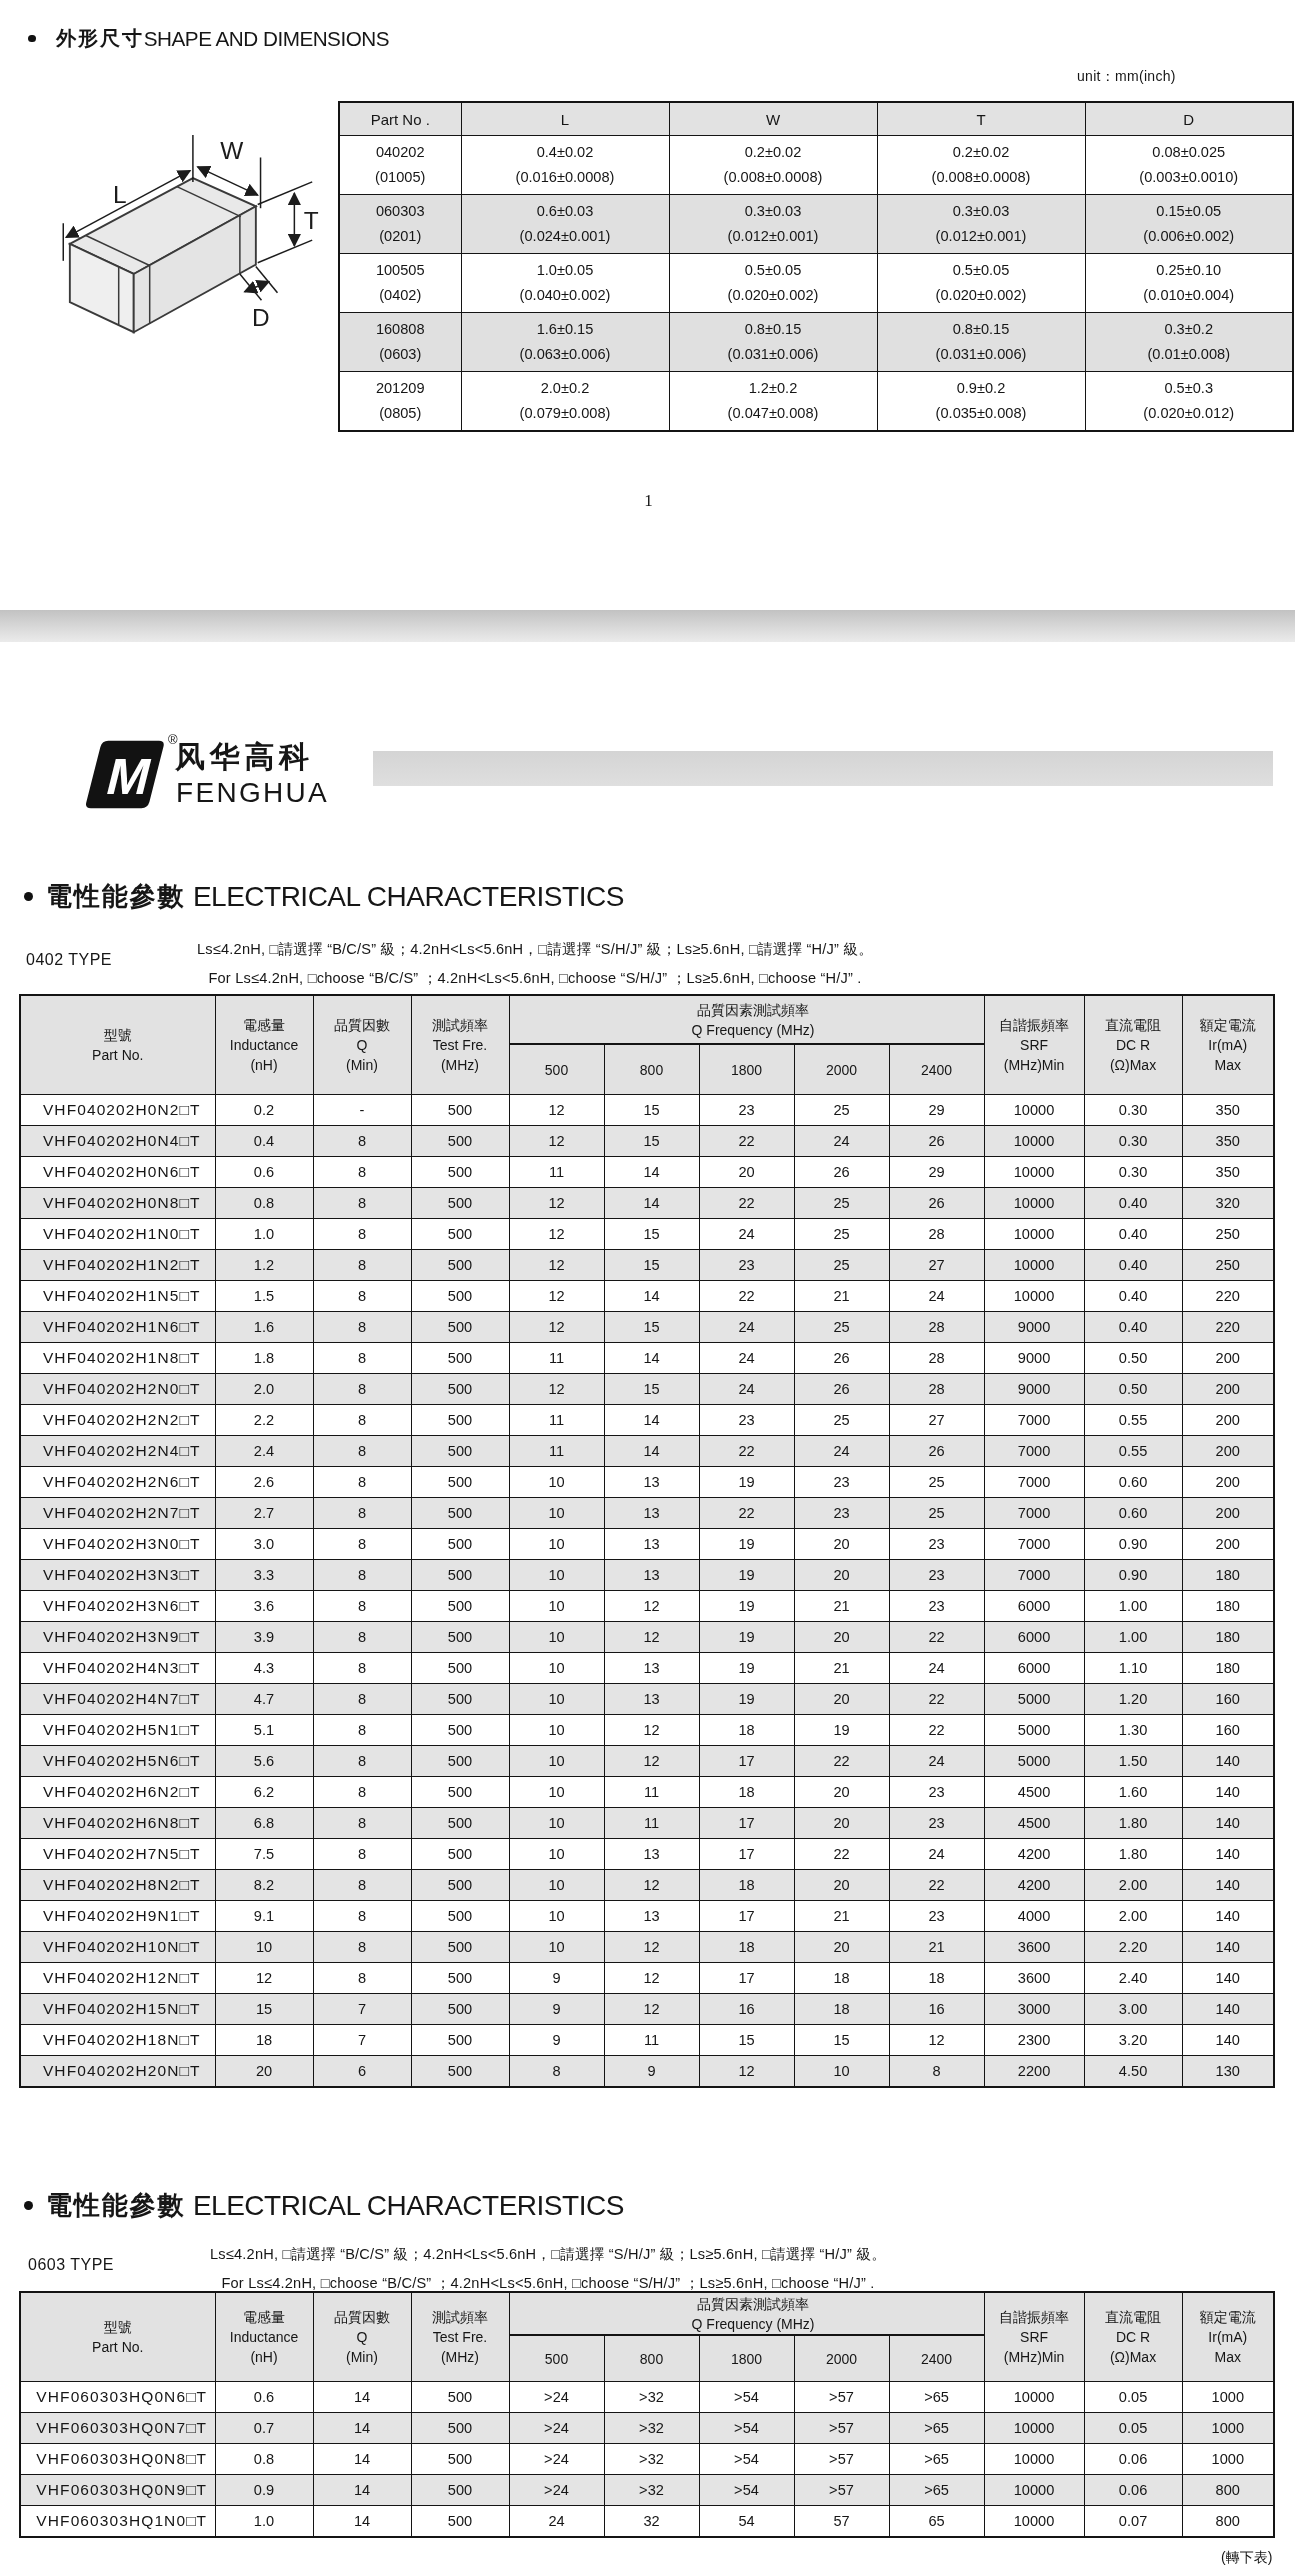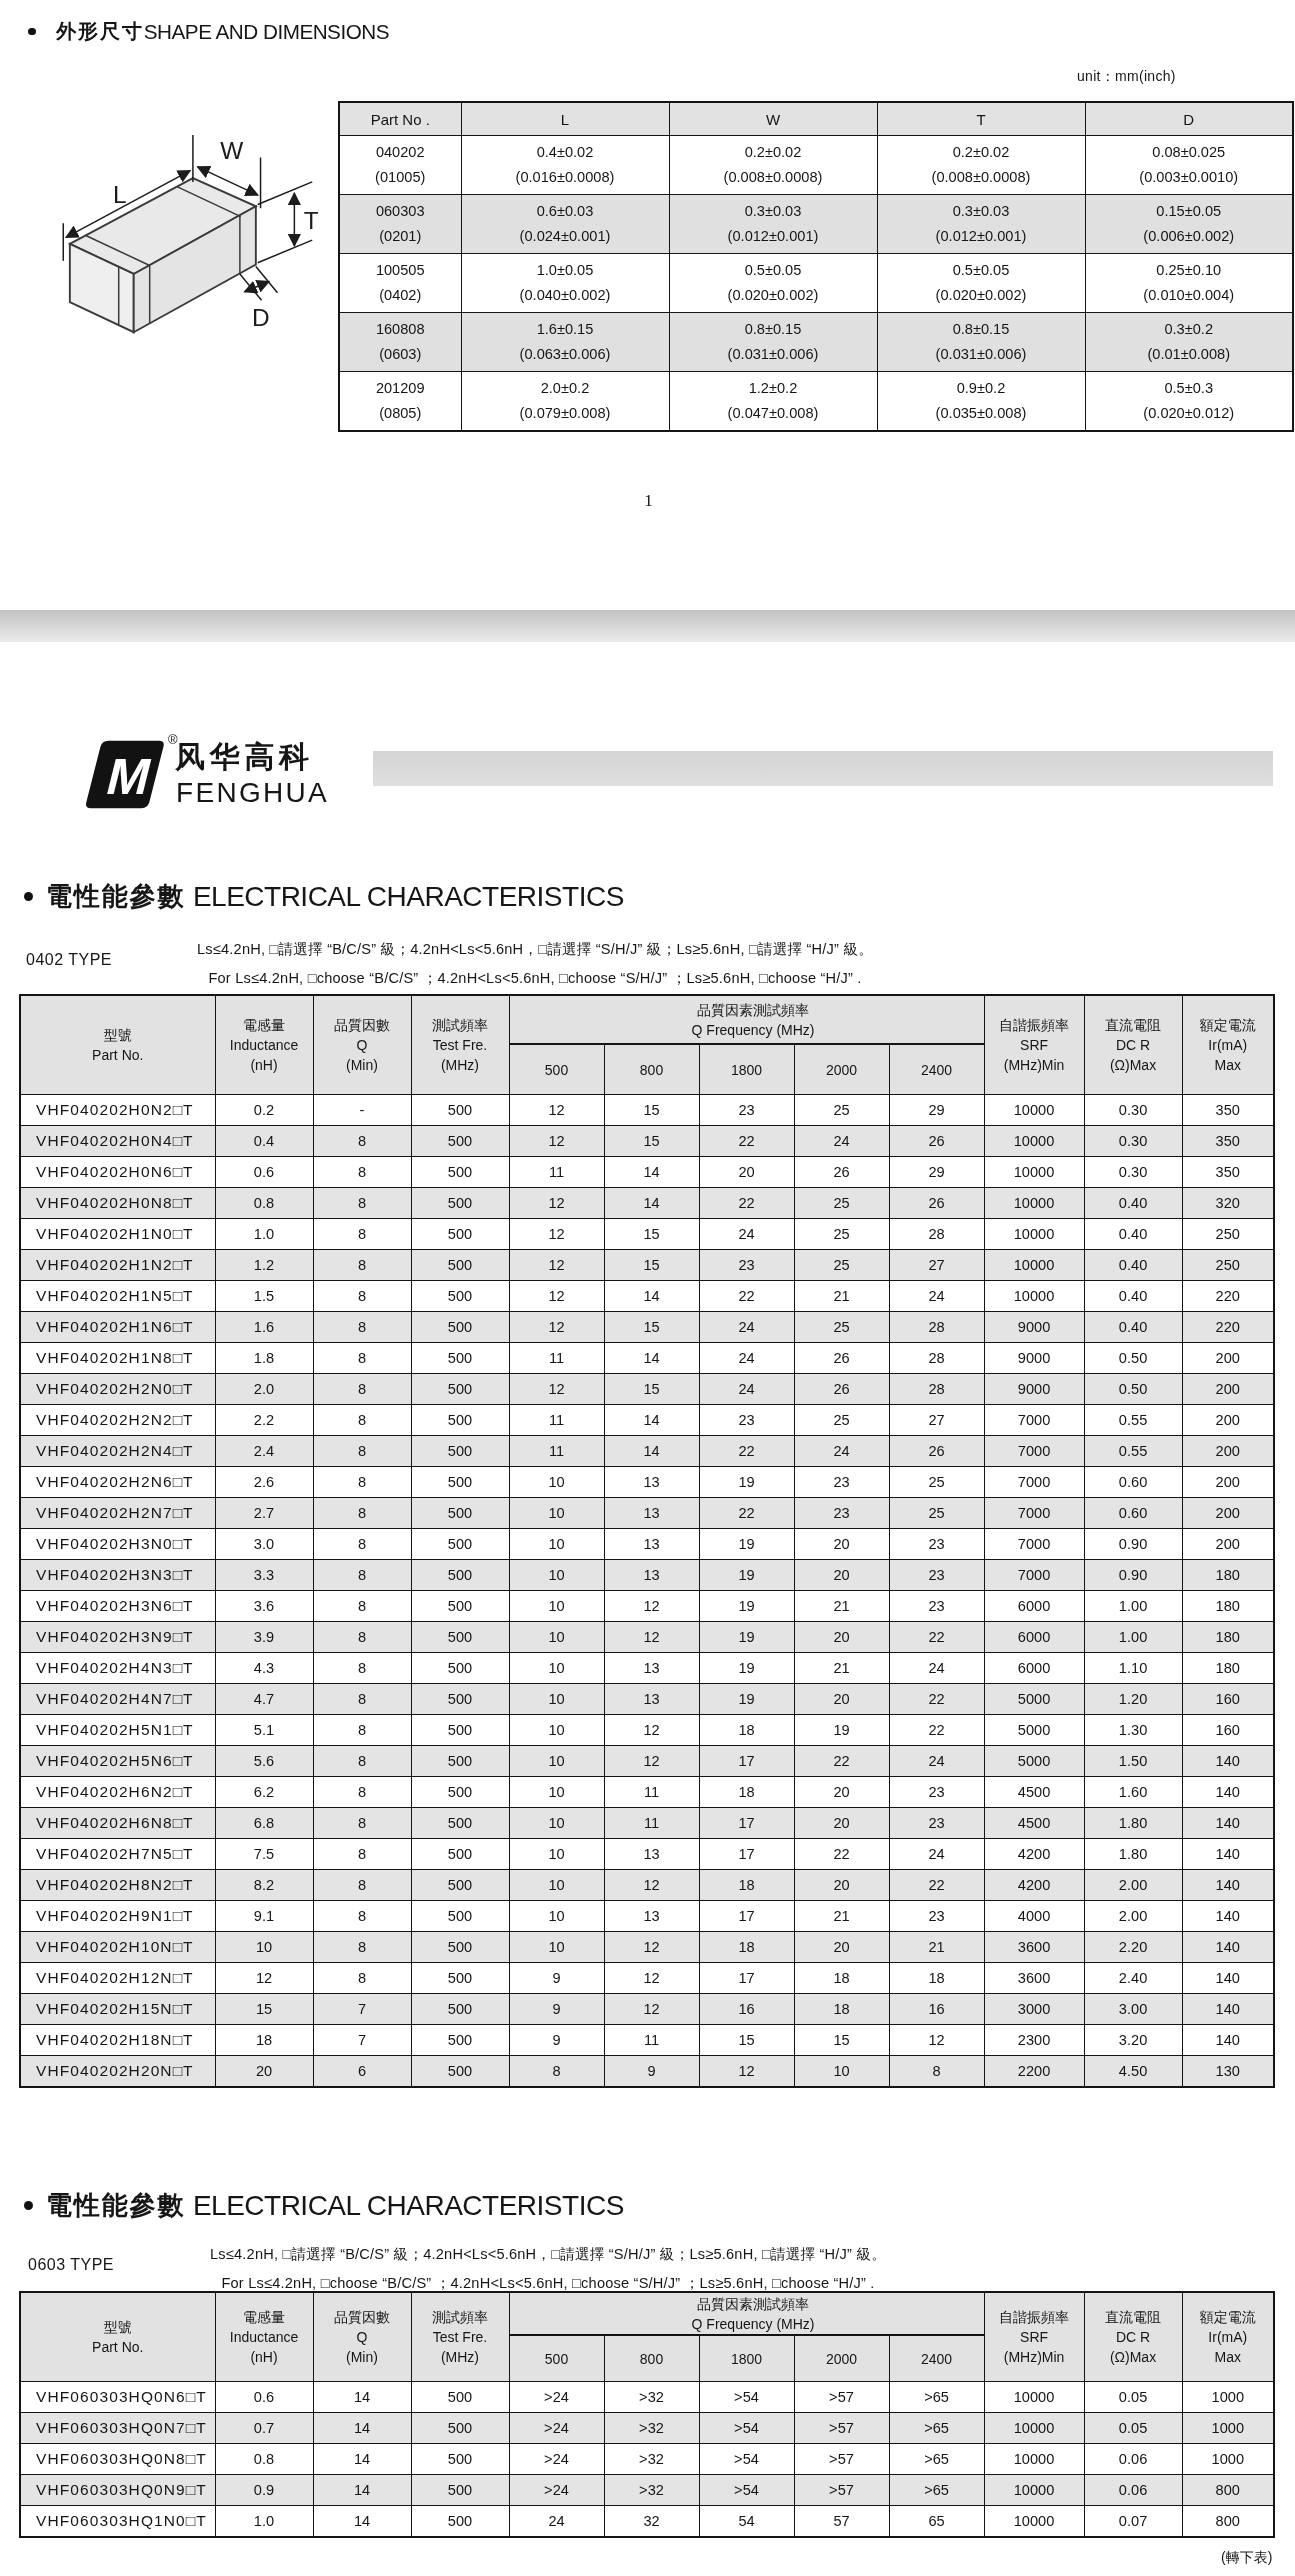--- a/index.html
+++ b/index.html
@@ -4,21 +4,21 @@
 <style>
   html,body { margin:0; padding:0; background:#ffffff; }
   .canvas {
     position:relative; width:1295px; height:2576px; background:#ffffff;
     font-family:"Liberation Sans","DejaVu Sans",sans-serif; color:#161616;
     overflow:hidden;
   }
   
   .heading { position:absolute; display:flex; align-items:center; white-space:nowrap; }
   .heading .dot { background:#111; border-radius:50%; flex:0 0 auto; }
-  .h-dims { left:28px; top:18px; }
+  .h-dims { left:28px; top:25px; }
   .h-dims .dot { width:7.5px; height:7.5px; margin-right:20.7px; }
   .h-dims .zh { font-size:20px; font-weight:700; letter-spacing:1.9px; }
   .h-dims .en { font-size:20.7px; font-weight:400; letter-spacing:-0.5px; }
   .h-elec .dot { width:9.4px; height:9.4px; margin-right:13px; }
   .h-elec .zh { font-size:26px; font-weight:700; letter-spacing:1.9px; }
   .h-elec .en { font-size:28px; font-weight:400; letter-spacing:-0.5px; margin-left:7.5px; }
   .h-elec1 { left:23.5px; top:879px; }
   .h-elec2 { left:23.5px; top:2188px; }
 
   .unit-label { position:absolute; left:1077px; top:68px; font-size:14px; letter-spacing:0.3px; }
@@ -34,21 +34,21 @@
 
   
   .char-table { position:absolute; left:19px; width:1253px; border:2.8px solid #141414; }
   .char-table th, .char-table td { border:1.9px solid #141414; text-align:center; vertical-align:middle; padding:0; }
   .char-table th { background:#e2e2e2; font-weight:400; font-size:14px; }
   .char-table th div { line-height:20px; }
   .t1 .hrow1 th { height:47px; } .t1 .hrow2 th { height:49px; }
   .t2 .hrow1 th { height:41px; } .t2 .hrow2 th { height:45px; }
   .char-table th.qgroup { border-bottom:2.8px solid #141414;padding-left:13px; }
   .char-table td { height:30px; font-size:14.6px; }
-  .char-table td.c-first { text-align:left; padding-left:15px; font-size:15.5px; letter-spacing:1.1px; }
+  .char-table td.c-first { text-align:center; padding-left:8px; font-size:15.5px; letter-spacing:1.1px; }
   .char-table tr.alt td { background:#e4e4e4; }
   .t1 { top:994px; }
   .t2 { top:2291px; }
 
   .type-label { position:absolute; font-size:16px; letter-spacing:0.5px; }
   .type1 { left:26px; top:951px; }
   .type2 { left:28px; top:2256px; }
   .note-block { position:absolute; font-size:14.6px; line-height:29px; letter-spacing:0.2px;text-align:center; }
   .note1 { left:197px; top:935px; }
   .note2 { left:210px; top:2240px; }

